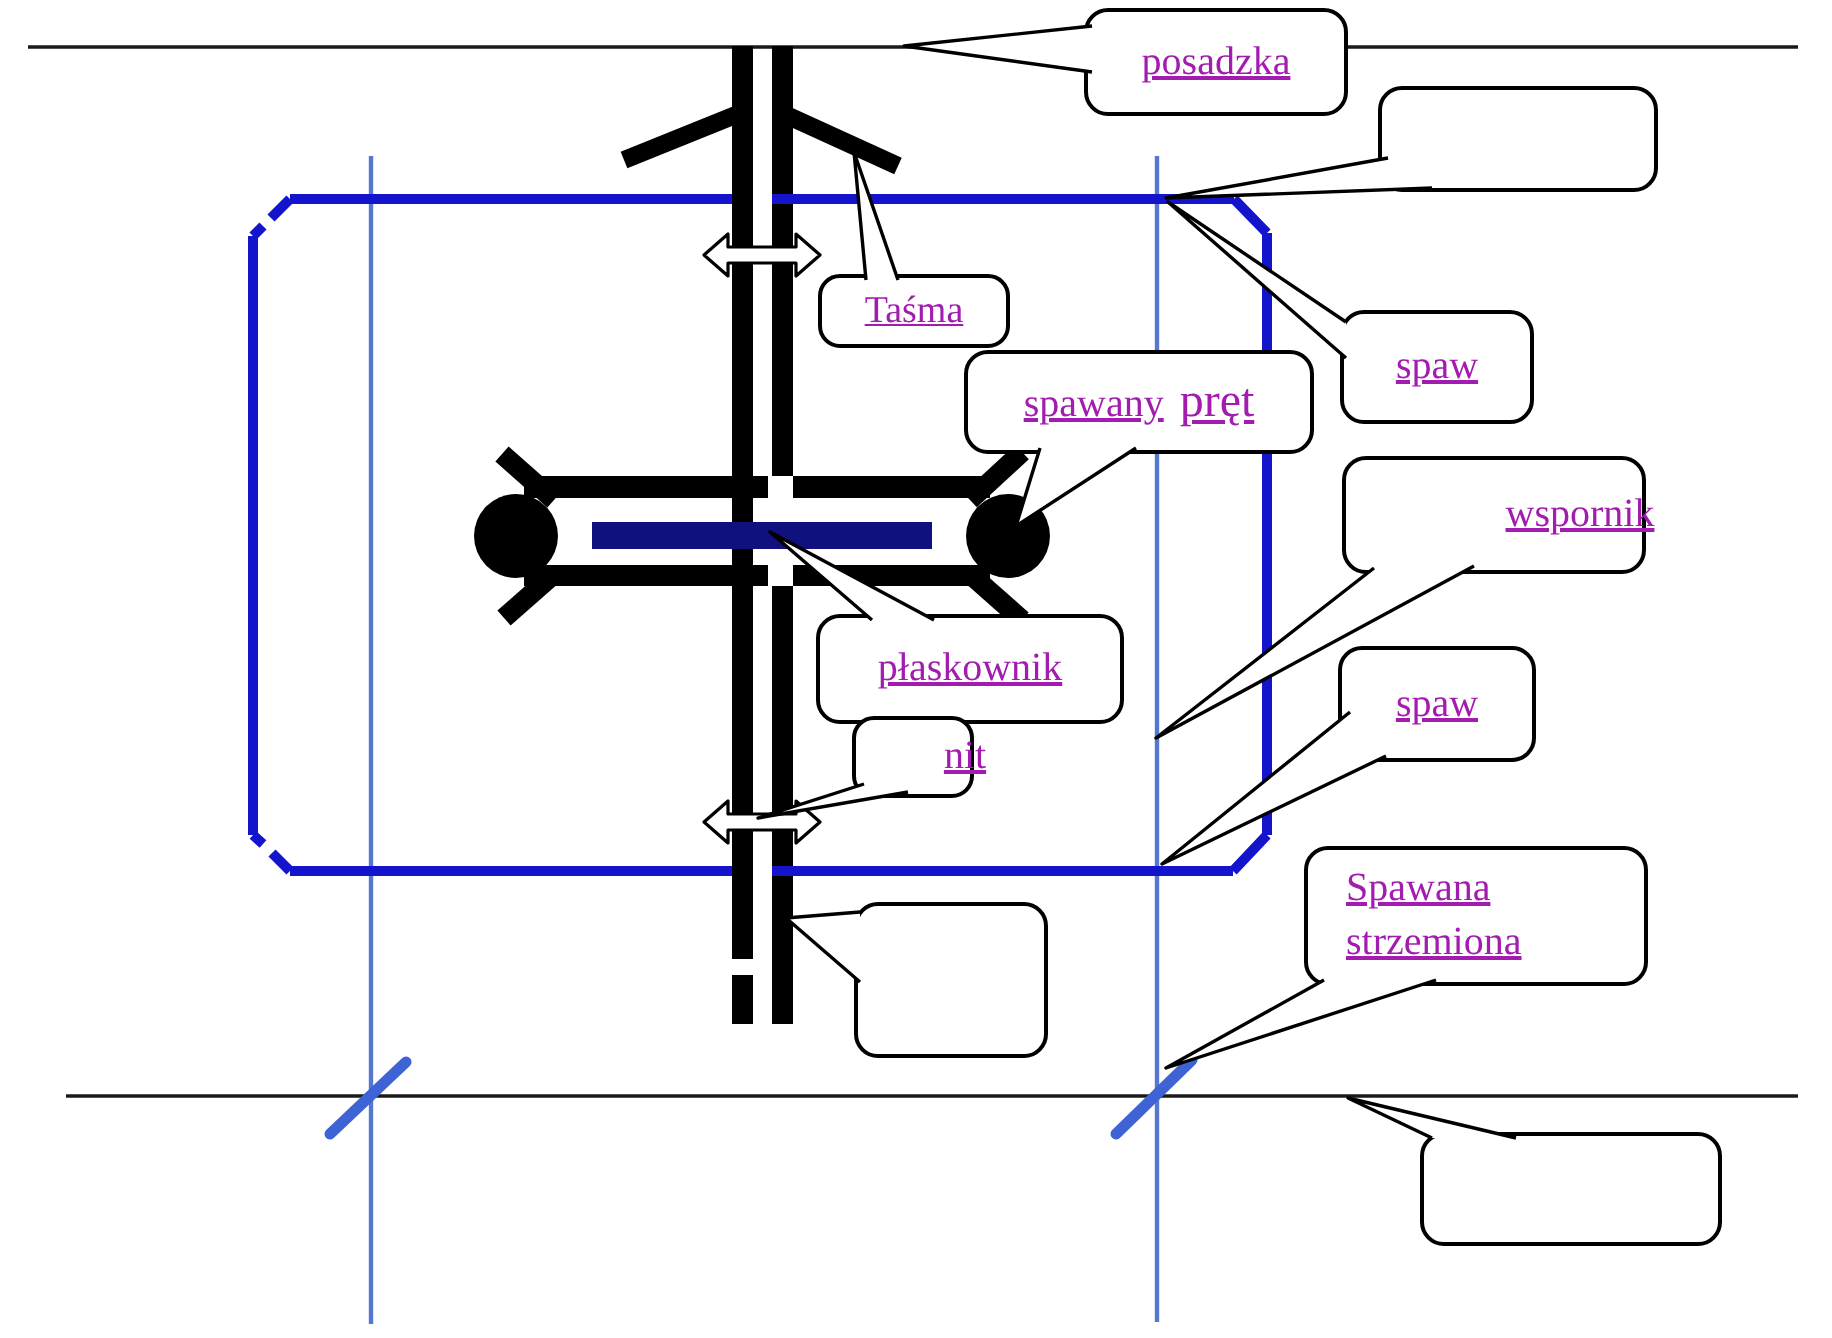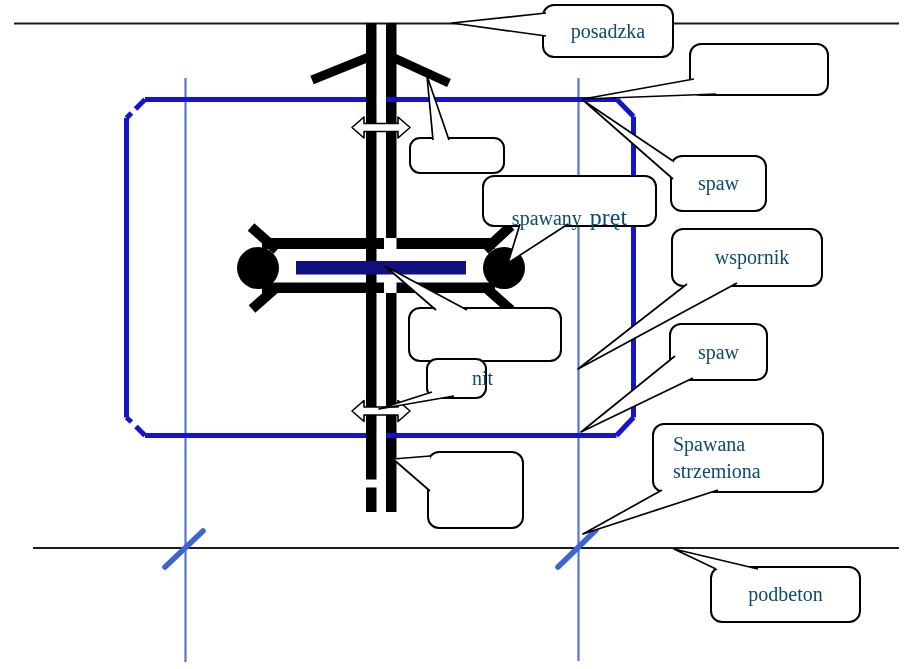--- a/index.html
+++ b/index.html
@@ -20,21 +20,21 @@
   .blk{fill:#000;stroke:none;}
   .navy{fill:var(--flat-bar-navy);stroke:none;}
   .whitepatch{fill:#fff;stroke:none;}
   .bluepatch{fill:var(--stirrup-blue);stroke:none;}
   .flare{stroke:#000;stroke-width:10;fill:none;stroke-linecap:butt;}
   .arm{stroke:#000;stroke-width:9;fill:none;stroke-linecap:butt;}
   .arrow{fill:#fff;stroke:#000;stroke-width:1.6;stroke-linejoin:round;}
   .bubble-rect{fill:#fff;stroke:#000;stroke-width:2;}
   .tail{fill:#fff;stroke:#000;stroke-width:1.7;stroke-linejoin:round;}
   .lbl{position:absolute;z-index:3;display:flex;align-items:center;justify-content:center;
-       text-align:center;font-size:20px;color:#0c4a6e;line-height:1.15;white-space:nowrap;}
+       text-align:center;font-size:20px;color:#a21caf;line-height:1.15;white-space:nowrap;text-decoration:underline;}
   .lbl .big{font-size:24px;}
   .lbl.two-line{flex-direction:column;align-items:flex-start;justify-content:center;
                 text-align:left;white-space:nowrap;border-radius:19px;}
   .lbl.two-line span{display:block;}
 </style>
 </head>
 <body>
 
 <div class="canvas">
 
@@ -114,37 +114,40 @@
     <path class="tail" d="M432,392 L379,409 L454,396"></path>
     <path class="tail" d="M675,356 L581,432 L693,378"></path>
     <path class="tail" d="M430,456 L393,459 L430,491"></path>
     <path class="tail" d="M662,490 L583,534 L718,490"></path>
     <path class="tail" d="M716,569 L674,549 L758,569"></path>
   </svg>
 
   <div class="lbl" style="left:543px;top:5px;width:130px;height:52px;">
     <span>posadzka</span>
   </div>
+  <div class="lbl" style="left:410px;top:138px;width:94px;height:35px;font-size:19px;">
+    <span>Taśma</span>
+  </div>
   <div class="lbl" style="left:671px;top:156px;width:95px;height:55px;">
     <span>spaw</span>
   </div>
-  <div class="lbl" style="left:483px;top:176px;width:173px;height:50px;align-items:baseline;padding-top:28px;box-sizing:border-box;gap:8px;">
+  <div class="lbl" style="left:483px;top:176px;width:173px;height:50px;align-items:baseline;padding-top:12px;box-sizing:border-box;gap:8px;">
     <span>spawany</span>
     <span class="big">pręt</span>
   </div>
-  <div class="lbl" style="left:664px;top:229px;width:176px;height:57px;">
+  <div class="lbl" style="left:702px;top:229px;width:176px;height:57px;">
     <span>wspornik</span>
+  </div>
+  <div class="lbl" style="left:409px;top:308px;width:152px;height:53px;">
+    <span>płaskownik</span>
   </div>
   <div class="lbl" style="left:427px;top:359px;width:59px;height:39px;padding-left:26px;">
     <span>nit</span>
   </div>
   <div class="lbl" style="left:670px;top:324px;width:97px;height:56px;">
     <span>spaw</span>
   </div>
   <div class="lbl two-line" style="left:653px;top:424px;width:170px;height:68px;padding-left:20px;box-sizing:border-box;line-height:1.35;">
     <span>Spawana</span>
     <span>strzemiona</span>
   </div>
-  <div class="lbl" style="left:711px;top:567px;width:149px;height:55px;">
-    <span>podbeton</span>
-  </div>
 
 </div>
 
 </body></html>

